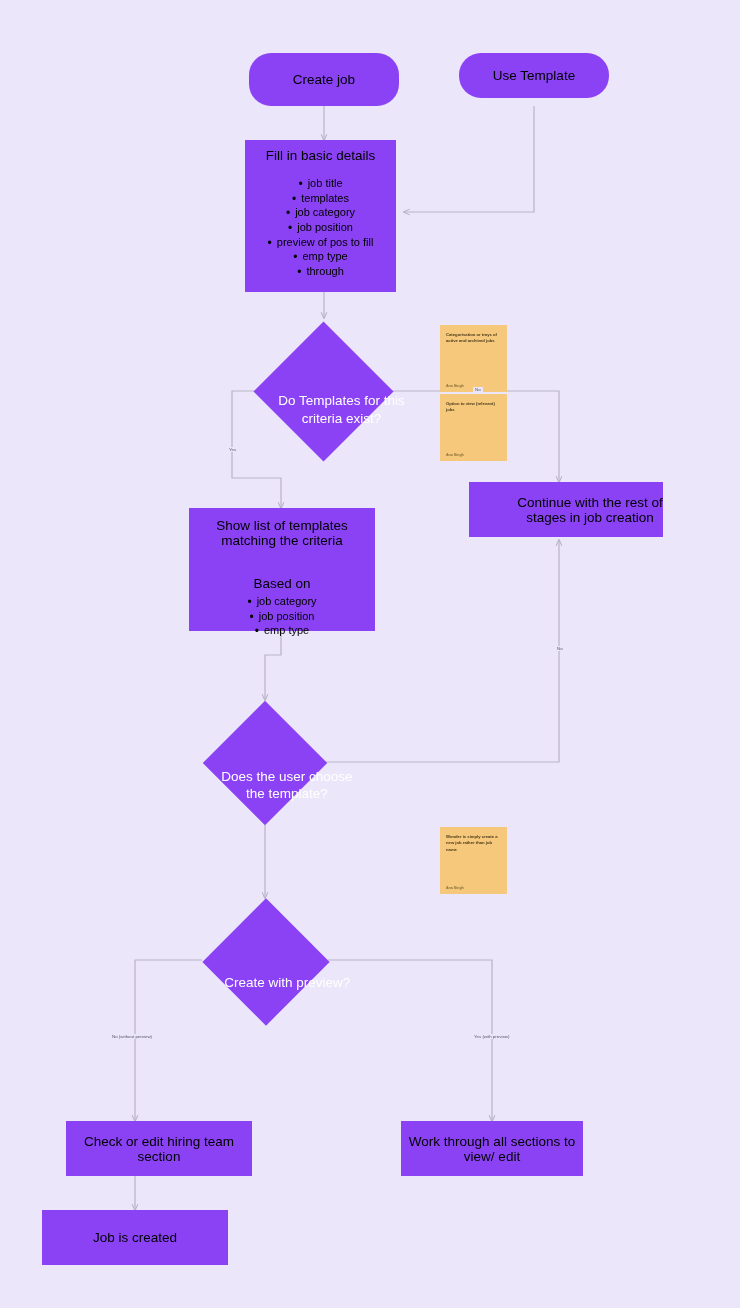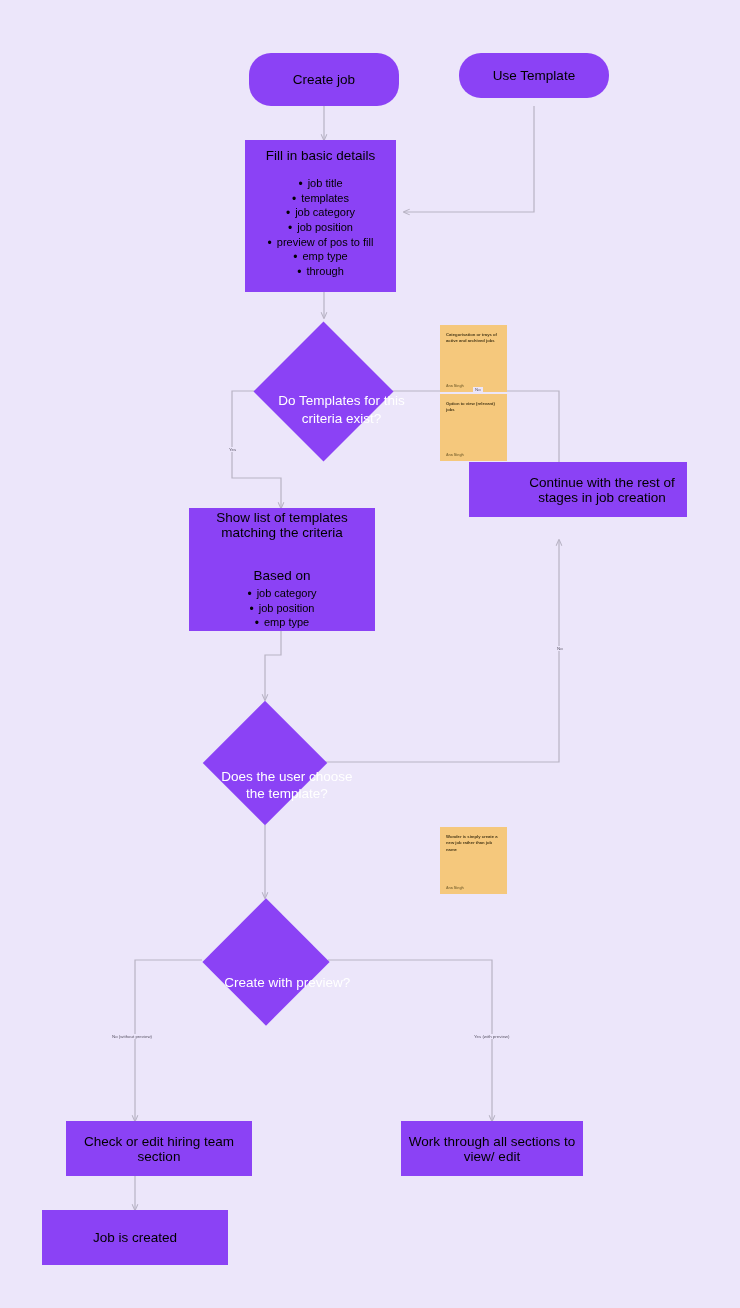--- a/index.html
+++ b/index.html
@@ -175,25 +175,25 @@
   <div class="sticky" style="left:440px; top:394px; width:67px; height:67px;">
     <div class="s-text">Option to view (relevant) jobs</div>
     <div class="s-author">Ana Singh</div>
   </div>
 
   <div class="sticky" style="left:440px; top:827px; width:67px; height:67px;">
     <div class="s-text">Wonder is simply create a new job rather than job name</div>
     <div class="s-author">Ana Singh</div>
   </div>
 
-  <div class="node rect" style="left:469px; top:462px; width:218px; height:55px;padding-left:48px;">
+  <div class="node rect" style="left:469px; top:482px; width:194px; height:55px;padding-left:48px;">
     <span>Continue with the rest of stages in job creation</span>
   </div>
 
-  <div class="node rect" style="left:189px; top:508px; width:186px; height:123px; justify-content:flex-end; padding-top:10px;">
+  <div class="node rect" style="left:189px; top:508px; width:186px; height:123px; justify-content:flex-start; padding-top:10px;">
     <span class="title">Show list of templates matching the criteria</span>
     <span class="sublabel">Based on</span>
     <ul class="detail-list" style="margin-top:4px;">
       <li>job category</li>
       <li>job position</li>
       <li>emp type</li>
     </ul>
   </div>
 
   <div class="diamond-wrap" style="left:191px; top:700px; width:148px; height:125px;">

